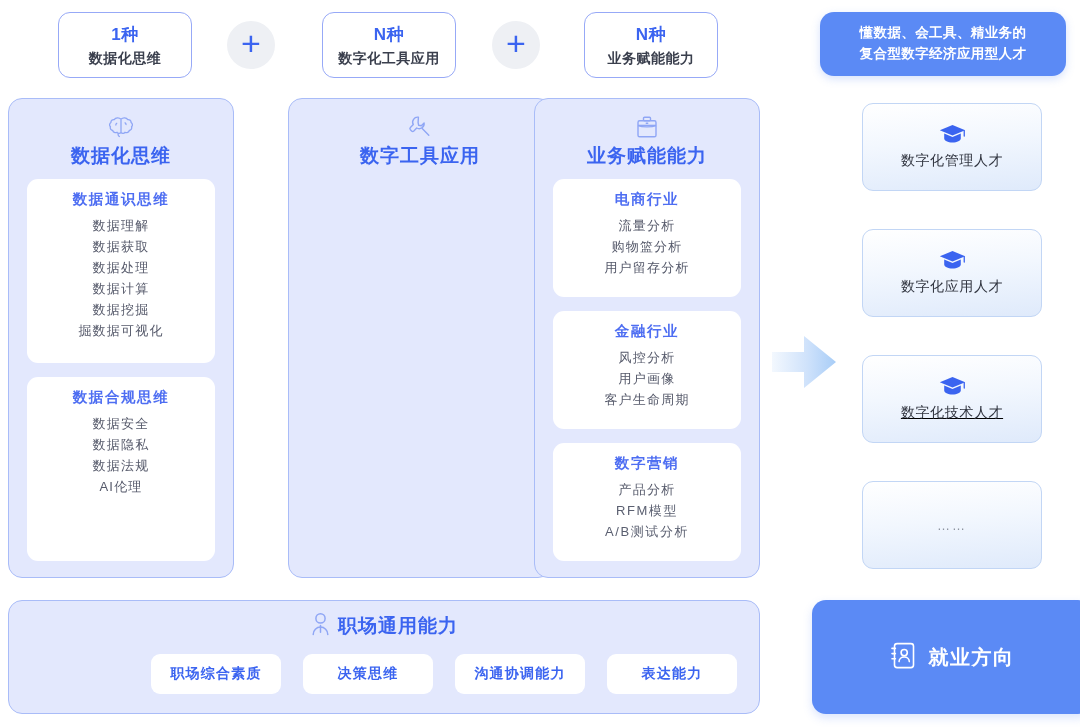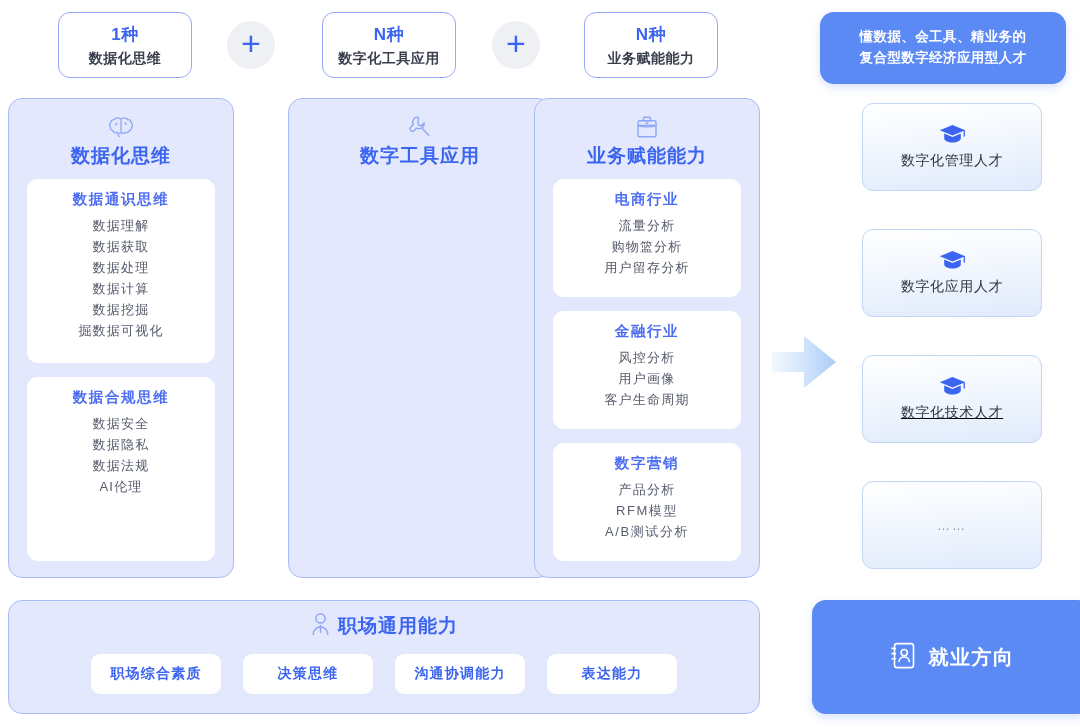--- a/index.html
+++ b/index.html
@@ -38,21 +38,21 @@
     display: flex; align-items: center; justify-content: center;
     color: #3b64f0;
     font-size: 34px; font-weight: 300; line-height: 1;
     padding-bottom: 4px;
   }
   .plus-1 { left: 227px; top: 21px; }
   .plus-2 { left: 492px; top: 21px; }
 
   .target-pill {
     position: absolute;
-    left: 820px; top: 12px; width: 246px; height: 72px;
+    left: 820px; top: 12px; width: 246px; height: 64px;
     background: #5b8af5;
     border-radius: 14px;
     display: flex; flex-direction: column;
     align-items: center; justify-content: center;
     color: #ffffff; font-size: 13.5px; font-weight: bold;
     line-height: 1.55; letter-spacing: .4px;
     box-shadow: 0 3px 8px rgba(91,138,245,.25);
   }
 
   
@@ -125,21 +125,21 @@
     background: #e3e8fd;
     border: 1.4px solid #a9bcf8;
     border-radius: 14px;
     padding-top: 11px;
   }
   .bottom-head {
     display: flex; align-items: center; justify-content: center; gap: 7px;
     margin-bottom: 14px;
   }
   .bottom-title { font-size: 19px; font-weight: bold; color: #3b64f0; letter-spacing: 1px; }
-  .chips { display: flex; justify-content: center; gap: 22px; padding: 0 22px; }
+  .chips { display: flex; justify-content: flex-end; gap: 22px; padding: 0 22px; }
   .chip {
     background: #ffffff; border-radius: 9px;
     height: 40px; min-width: 130px;
     display: flex; align-items: center; justify-content: center;
     font-size: 14px; font-weight: bold; color: #3b64f0; letter-spacing: 1.2px;
     padding: 0 14px;
   }
 
   
   .employment {

